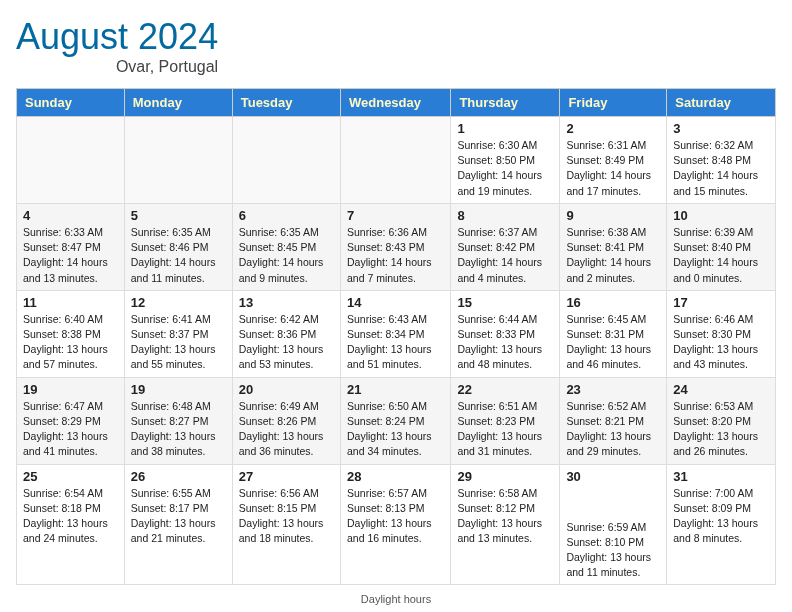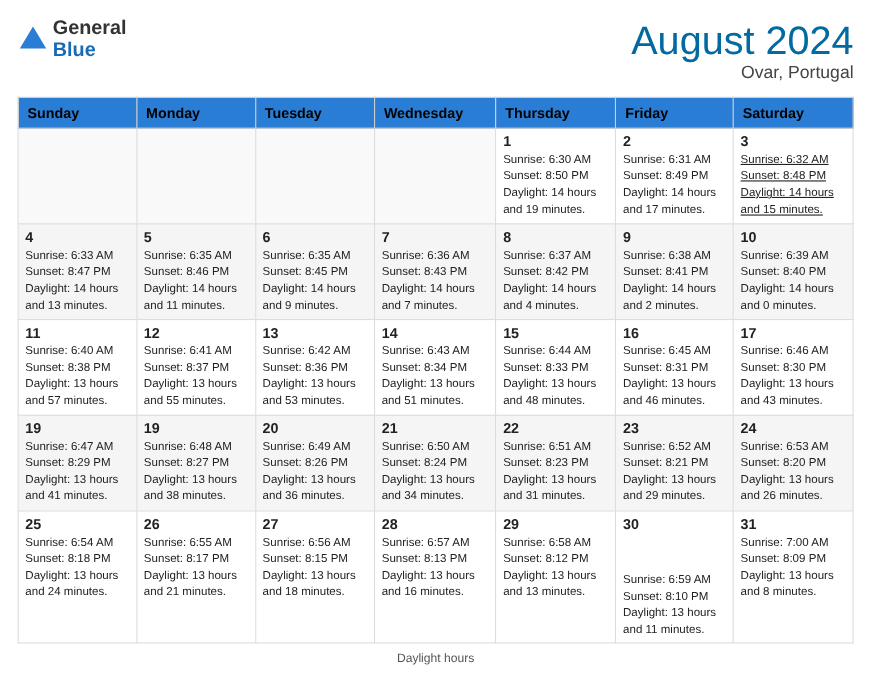--- a/index.html
+++ b/index.html
@@ -51,21 +51,21 @@
     .location {
       font-size: 16px;
       color: #444;
     }
     .calendar {
       width: 100%;
       border-collapse: collapse;
     }
     .calendar th {
       background-color: #2a7dd4;
-      color: #000000;
+      color: #fef9c3;
       font-size: 13px;
       font-weight: bold;
       text-align: left;
       padding: 6px 8px;
       border: 1px solid #ccc;
     }
     .calendar td {
       vertical-align: top;
       border: 1px solid #ddd;
       padding: 4px 6px;
@@ -98,29 +98,20 @@
       margin-top: 8px;
       font-size: 11px;
       color: #555;
       text-align: center;
     }
   </style>
 </head>
 <body>
 
 <div class="header">
-  <div class="logo">
-    <svg class="logo-icon" viewBox="0 0 28 28">
-      <polygon points="14,2 26,22 2,22" fill="#2a7dd4"></polygon>
-    </svg>
-    <div class="logo-text">
-      <span class="logo-general">General</span>
-      <span class="logo-blue">Blue</span>
-    </div>
-  </div>
   <div class="title-block">
     <div class="month-year">August 2024</div>
     <div class="location">Ovar, Portugal</div>
   </div>
 </div>
 
 <table class="calendar">
   <thead>
     <tr>
     <th>Sunday</th>
@@ -145,21 +136,21 @@
 Daylight: 14 hours and 19 minutes.</div>
         </td>
         <td>
           <span class="day-number">2</span>
           <div class="day-info" style="white-space: pre-line;">Sunrise: 6:31 AM
 Sunset: 8:49 PM
 Daylight: 14 hours and 17 minutes.</div>
         </td>
         <td>
           <span class="day-number">3</span>
-          <div class="day-info" style="white-space: pre-line; text-decoration: underline;">Sunrise: 6:32 AM
+          <div class="day-info" style="white-space: pre-line;">Sunrise: 6:32 AM
 Sunset: 8:48 PM
 Daylight: 14 hours and 15 minutes.</div>
         </td>
       </tr>
       <tr>
         <td>
           <span class="day-number">4</span>
           <div class="day-info" style="white-space: pre-line;">Sunrise: 6:33 AM
 Sunset: 8:47 PM
 Daylight: 14 hours and 13 minutes.</div>

